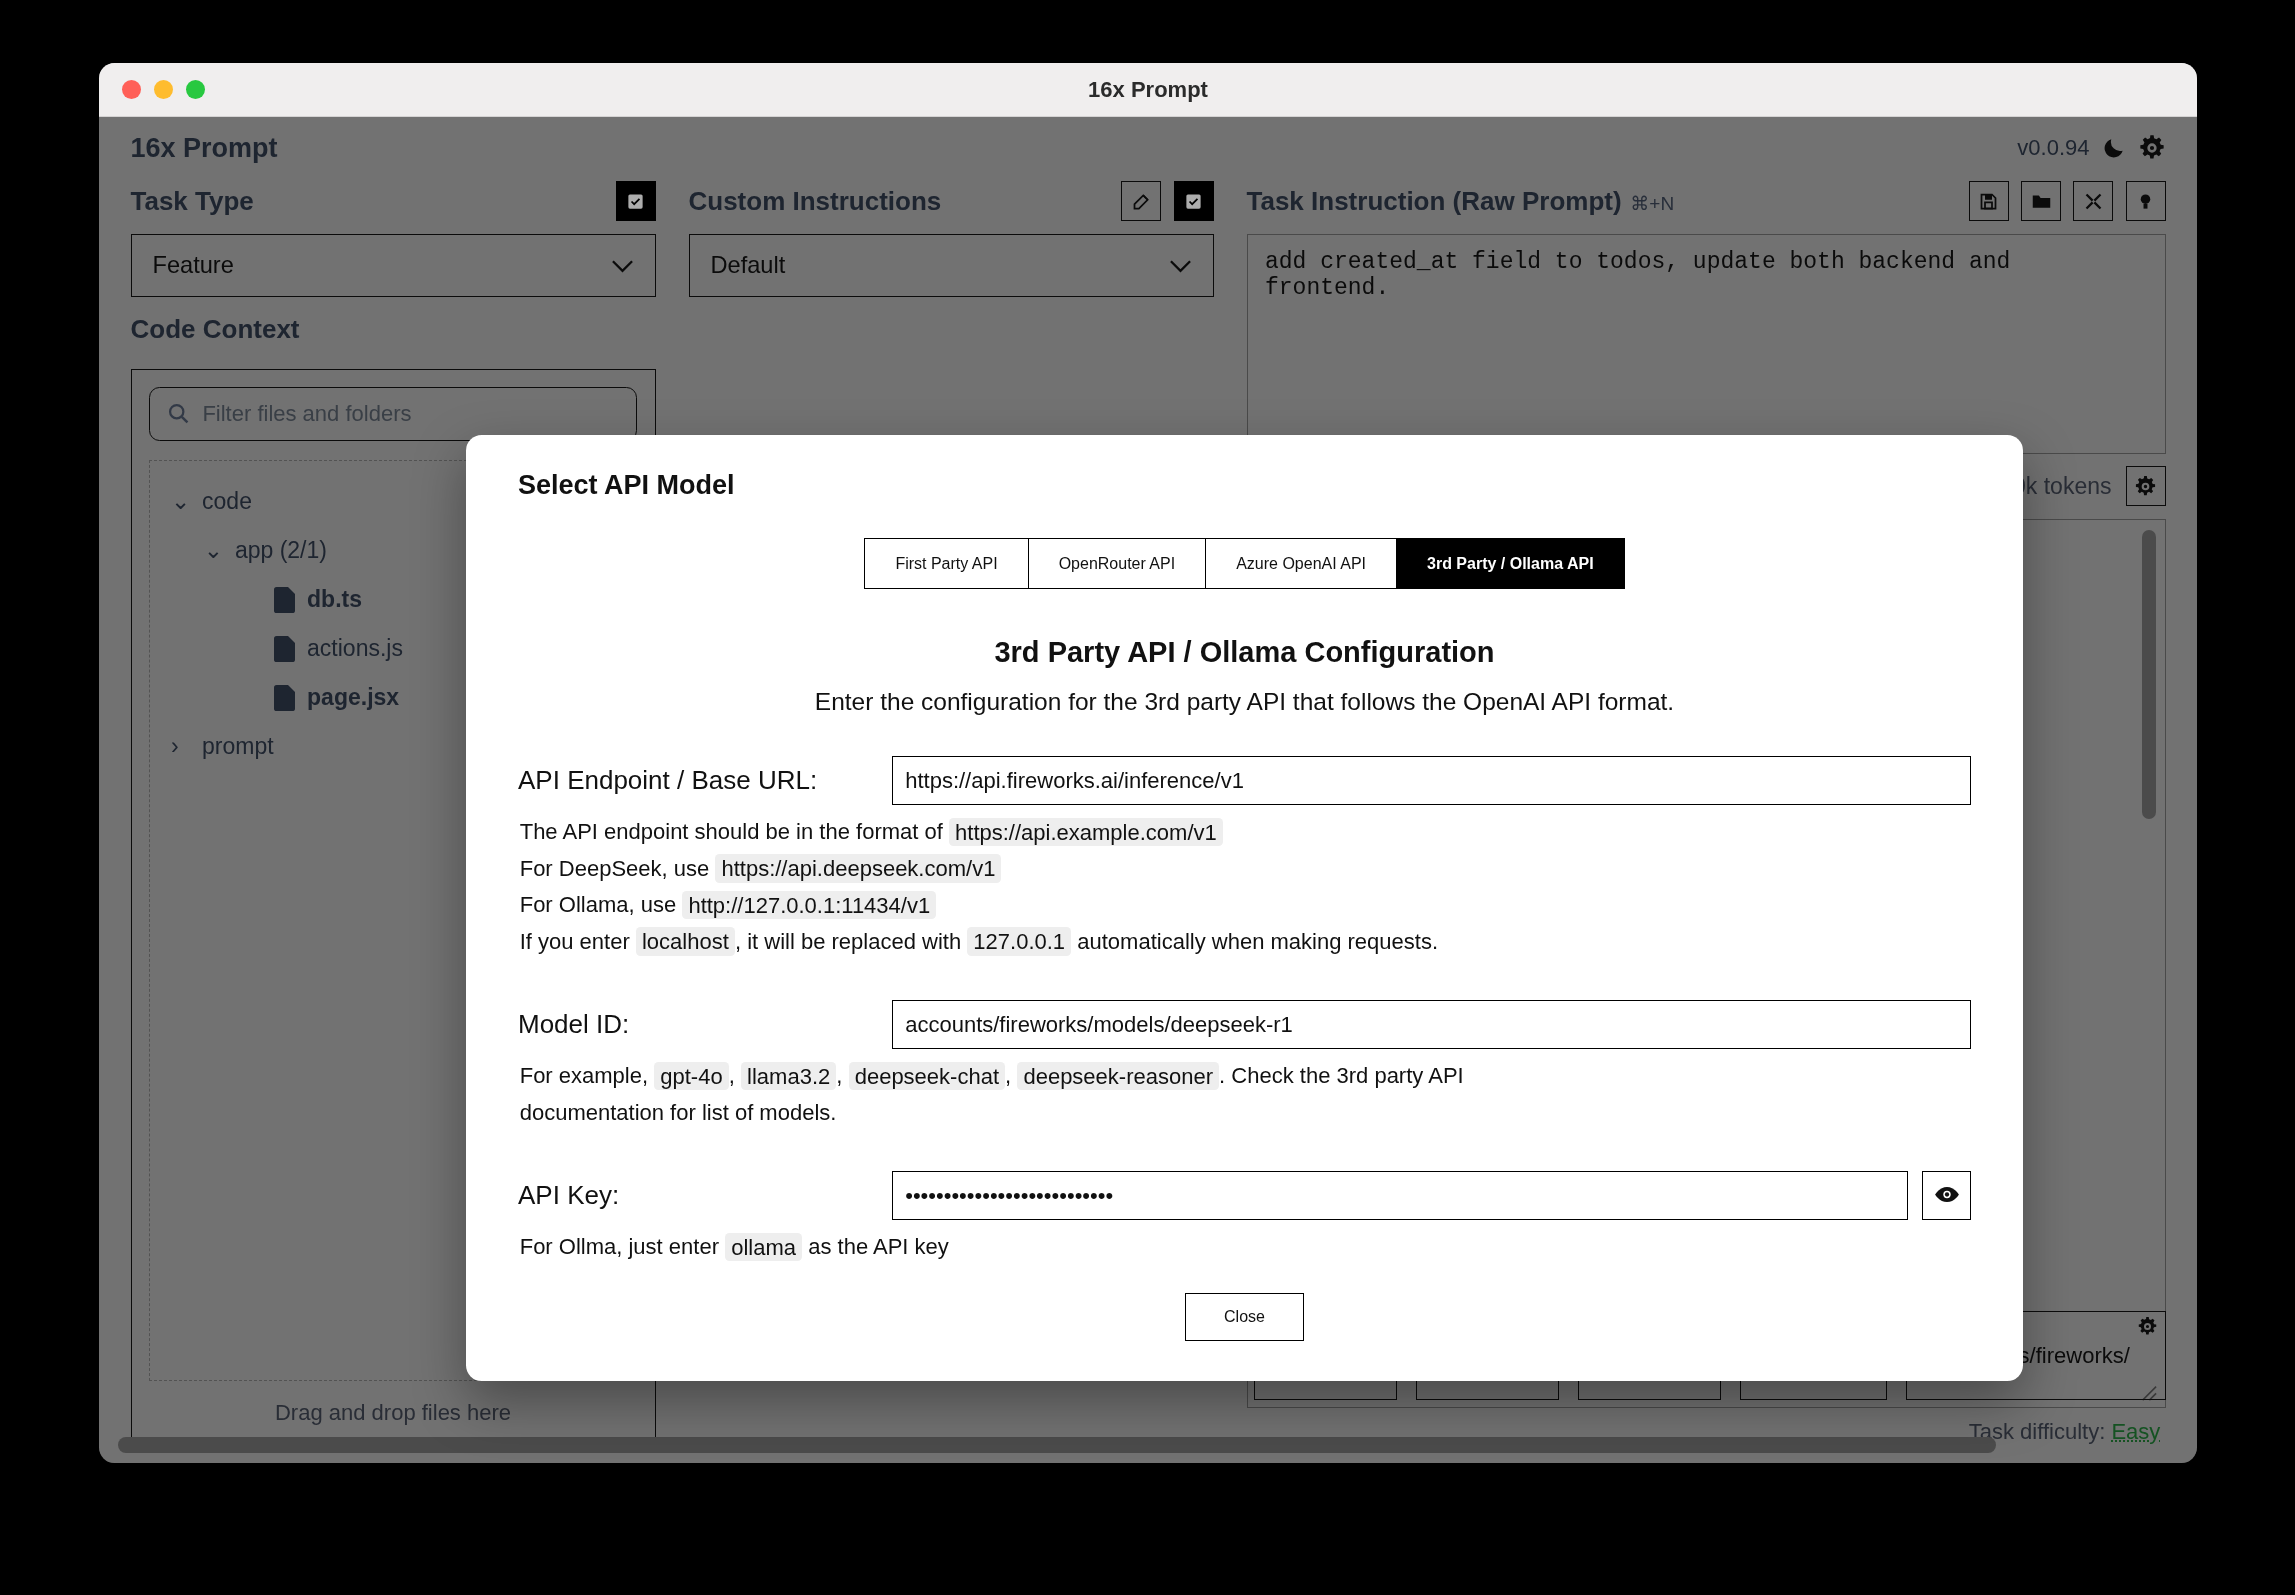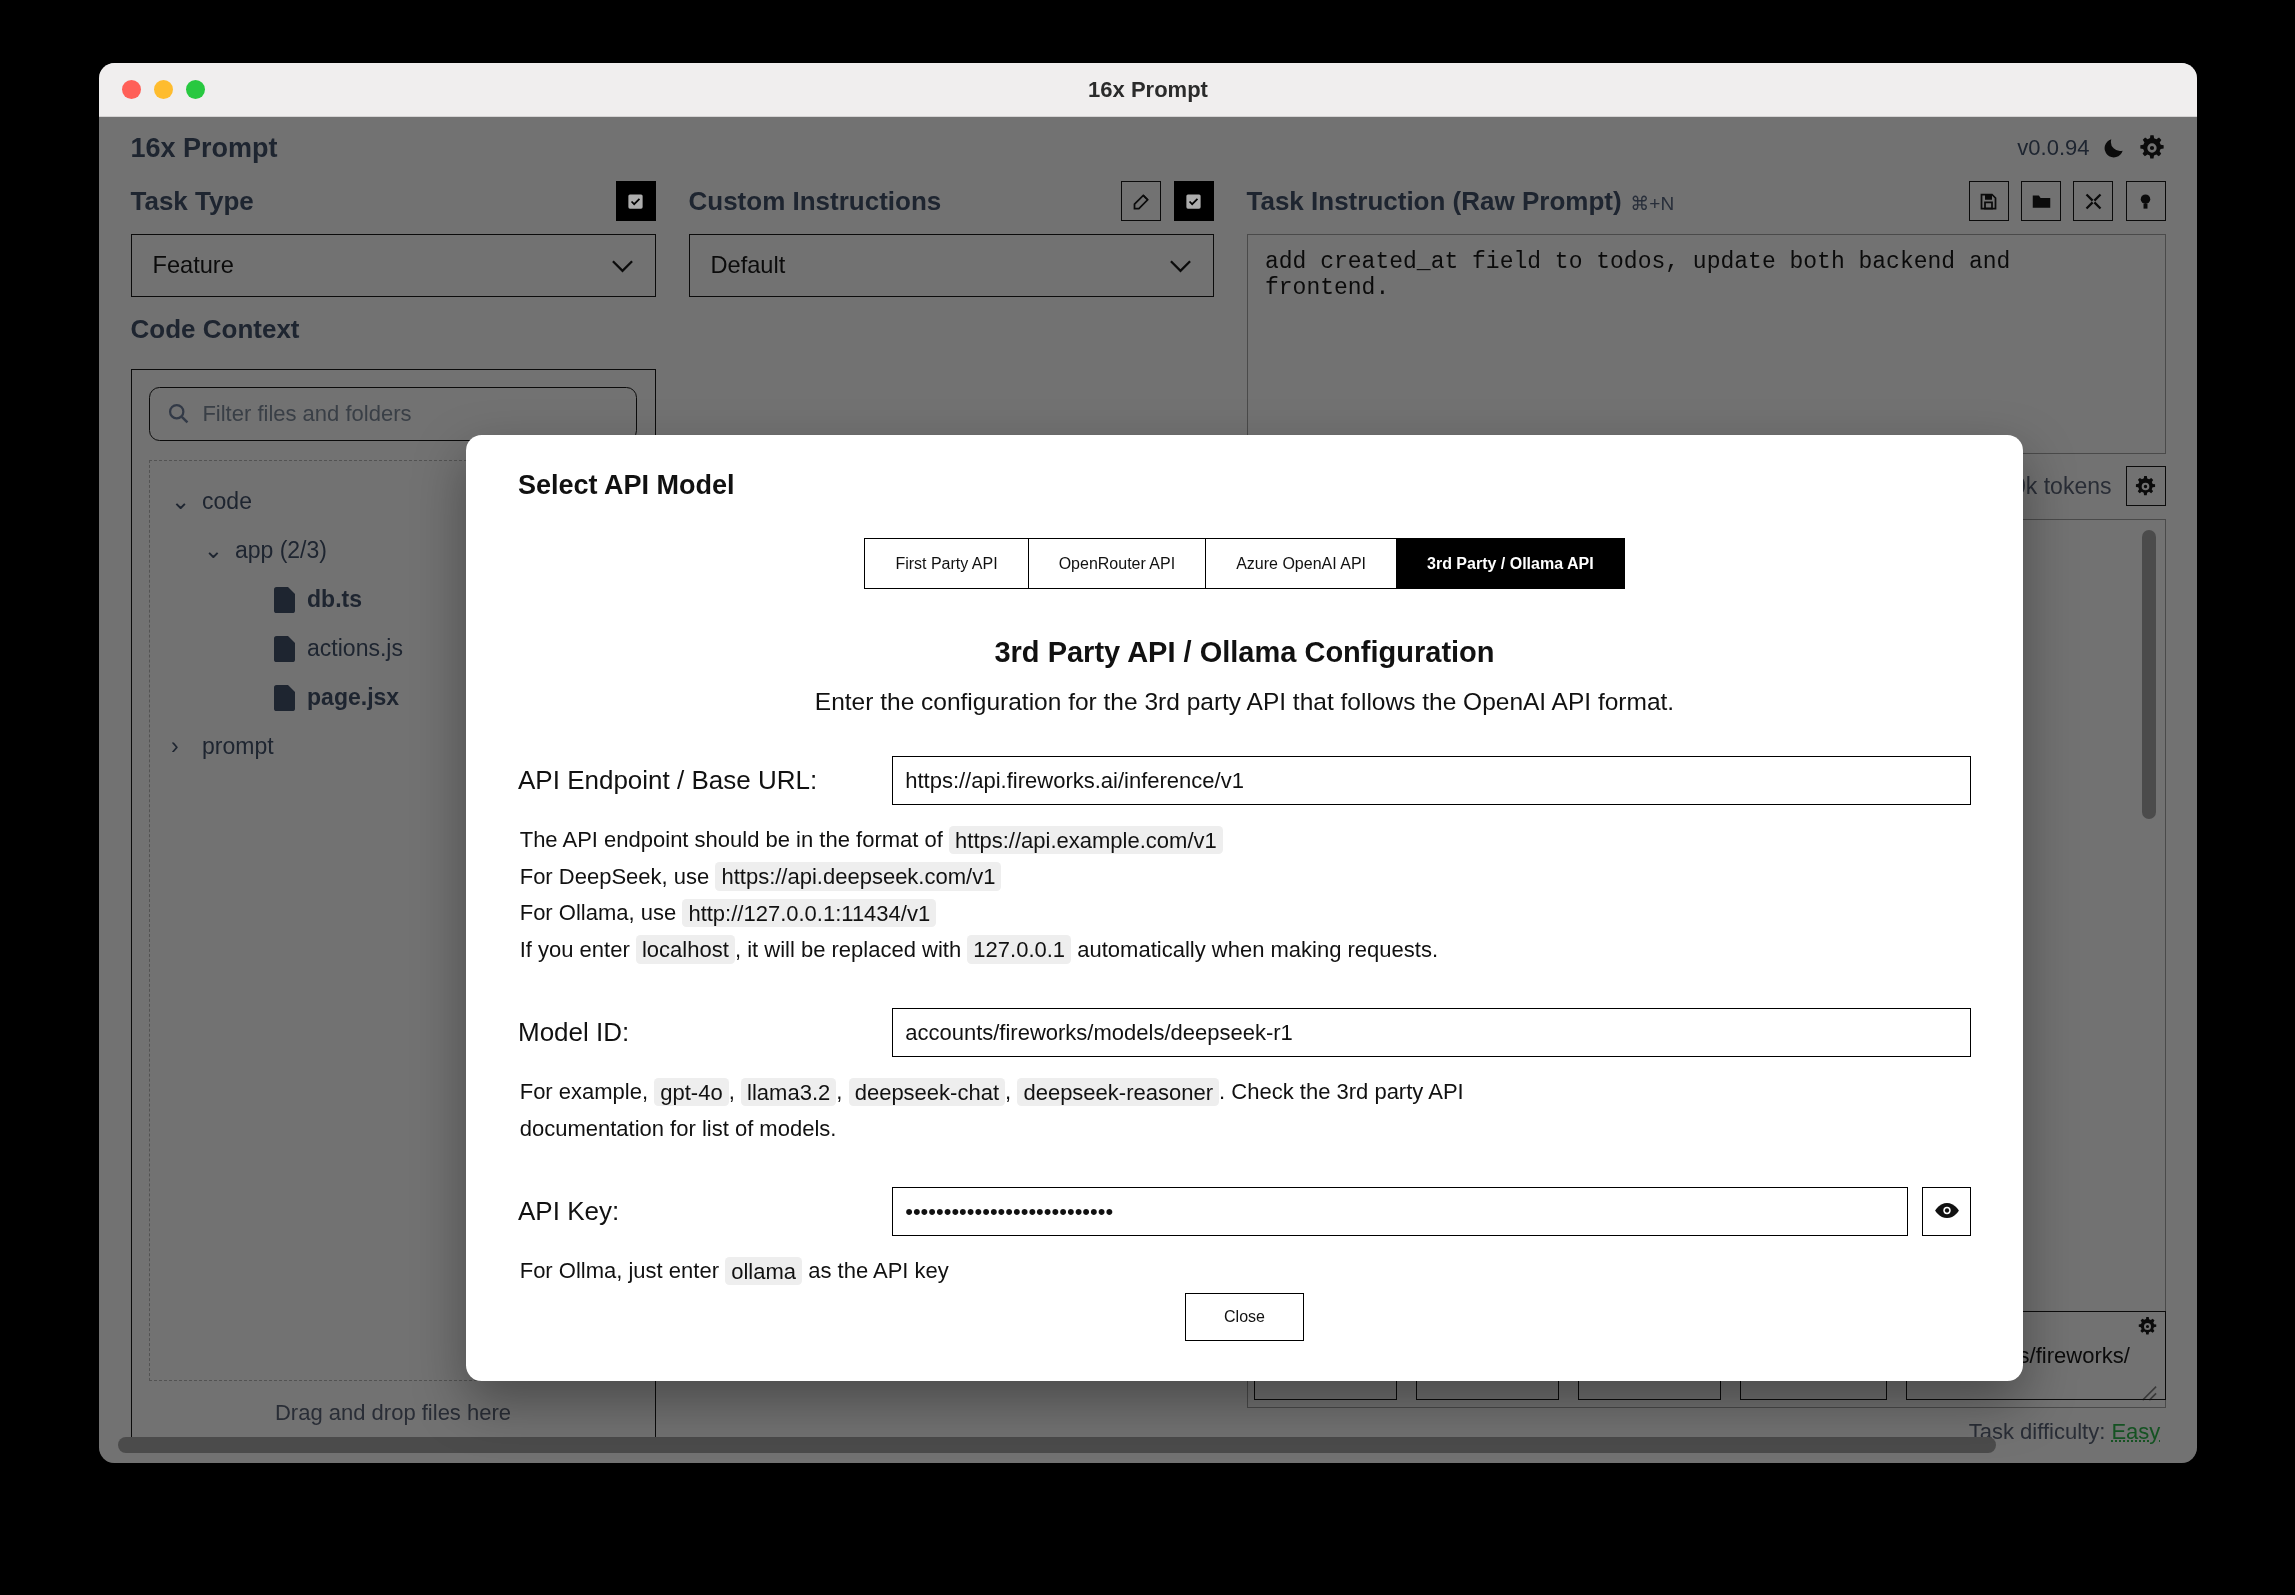--- a/index.html
+++ b/index.html
@@ -183,21 +183,21 @@
   .field-input {
     flex: 1; height: 49px; border: 1.7px solid #000; background: #fff;
     font-size: 22px; color: #111; padding: 0 12.2px; outline: none;
     font-family: "Liberation Sans", sans-serif;
   }
   .eye-btn {
     width: 49px; height: 49px; border: 1.7px solid #000; background: #fff;
     display: flex; align-items: center; justify-content: center; cursor: pointer; flex: none;
   }
   .hint {
-    font-size: 22px; color: #111; margin-top: 17px; line-height: 1.66;
+    font-size: 22px; color: #111; margin-top: 9px; line-height: 1.66;
     padding-left: 1.7px;
   }
   .code {
     background: #eeeeee; border-radius: 4.4px; padding: 1.7px 6.1px;
     font-family: "Liberation Sans", sans-serif;
   }
   .modal-footer { margin-top: auto; display: flex; justify-content: center; padding-bottom: 5.2px; }
   .close-btn {
     border: 1.7px solid #000; background: #fff; padding: 14px 38px;
     font-size: 16px; color: #111; cursor: pointer;
@@ -274,21 +274,21 @@
             </span>
             <input placeholder="Filter files and folders" style="">
           </div>
           <div class="tree" id="file-tree">
               <div class="tree-row l1">
                 <span class="chev">⌄</span>
                 <span>code</span>
               </div>
               <div class="tree-row l2">
                 <span class="chev">⌄</span>
-                <span>app (2/3)</span>
+                <span>app (2/1)</span>
               </div>
               <div class="tree-row l3 bold">
                 <span class="chev"></span>
                 <span class="filedoc"></span>
                 <span>db.ts</span>
               </div>
               <div class="tree-row l3">
                 <span class="chev"></span>
                 <span class="filedoc"></span>
                 <span>actions.js</span>

